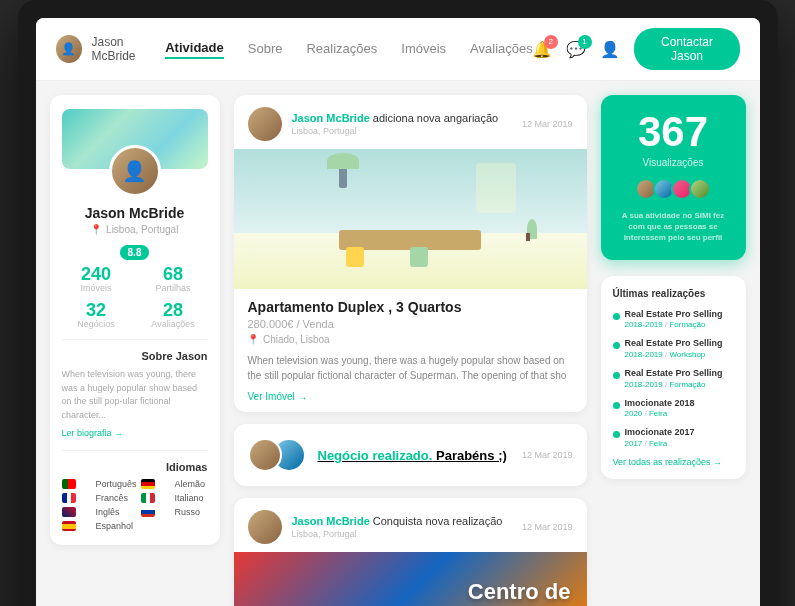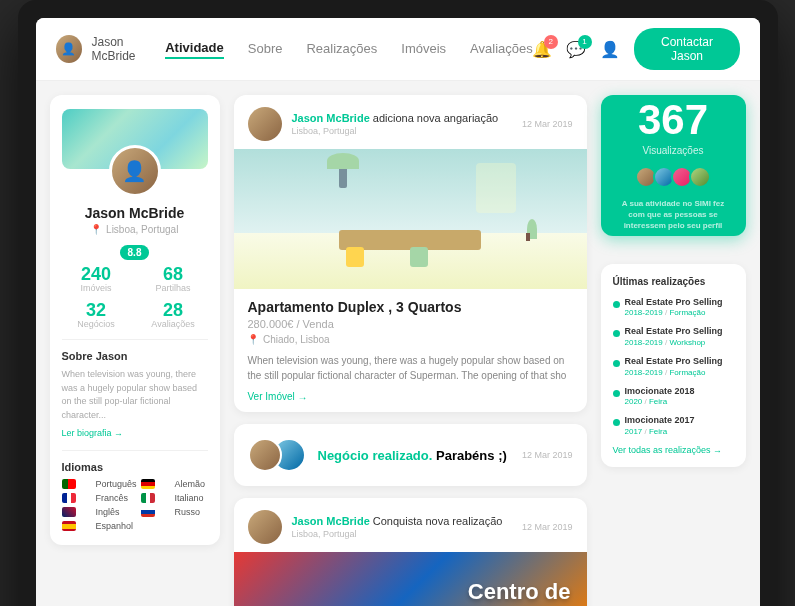--- a/index.html
+++ b/index.html
@@ -194,21 +194,21 @@
     }
     .stat-label {
       font-size: 9px;
       color: #bbb;
     }
     .divider { border: none; border-top: 1px solid #f0f0f0; margin: 10px 0; }
     .sidebar-section-title {
       font-size: 11px;
       font-weight: 700;
       color: #333;
-      text-align: left;
+      text-align: right;
       margin-bottom: 6px;
     }
     .bio-text {
       font-size: 9px;
       color: #aaa;
       text-align: left;
       line-height: 1.5;
       margin-bottom: 6px;
     }
     .read-more {
@@ -356,21 +356,21 @@
       box-shadow: 0 2px 8px rgba(0,0,0,0.06);
     }
     .negocio-avatars { display: flex; gap: -5px; }
     .negocio-avatar {
       width: 34px; height: 34px;
       border-radius: 50%;
       border: 2px solid #fff;
     }
     .negocio-avatar:first-child { background: linear-gradient(135deg, #c8a87a, #8b6543); margin-right: -10px; z-index:1; }
     .negocio-avatar:last-child { background: linear-gradient(135deg, #7ec8e3, #0068a5); }
-    .negocio-text { flex: 1; }
+    .negocio-text { flex: 1; text-decoration: underline; }
     .negocio-label {
       font-size: 13px;
       font-weight: 600;
     }
     .negocio-label .green { color: #00c896; }
     .negocio-date { font-size: 9px; color: #bbb; }
 
     
     .feed-card-img-bottom {
       width: 100%;
@@ -386,23 +386,23 @@
       font-weight: 700;
       color: #fff;
       text-shadow: 0 2px 4px rgba(0,0,0,0.3);
     }
 
     
     .right-sidebar { width: 145px; flex-shrink: 0; }
     .views-card {
       background: #00c896;
       border-radius: 12px;
-      padding: 4px 12px;
+      padding: 16px 12px;
       text-align: center;
-      margin-bottom: 28px;
+      margin-bottom: 16px;
       box-shadow: 0 4px 15px rgba(0,200,150,0.4);
     }
     .views-number {
       font-size: 42px;
       font-weight: 700;
       color: #fff;
       line-height: 1;
       margin-bottom: 4px;
     }
     .views-label {

